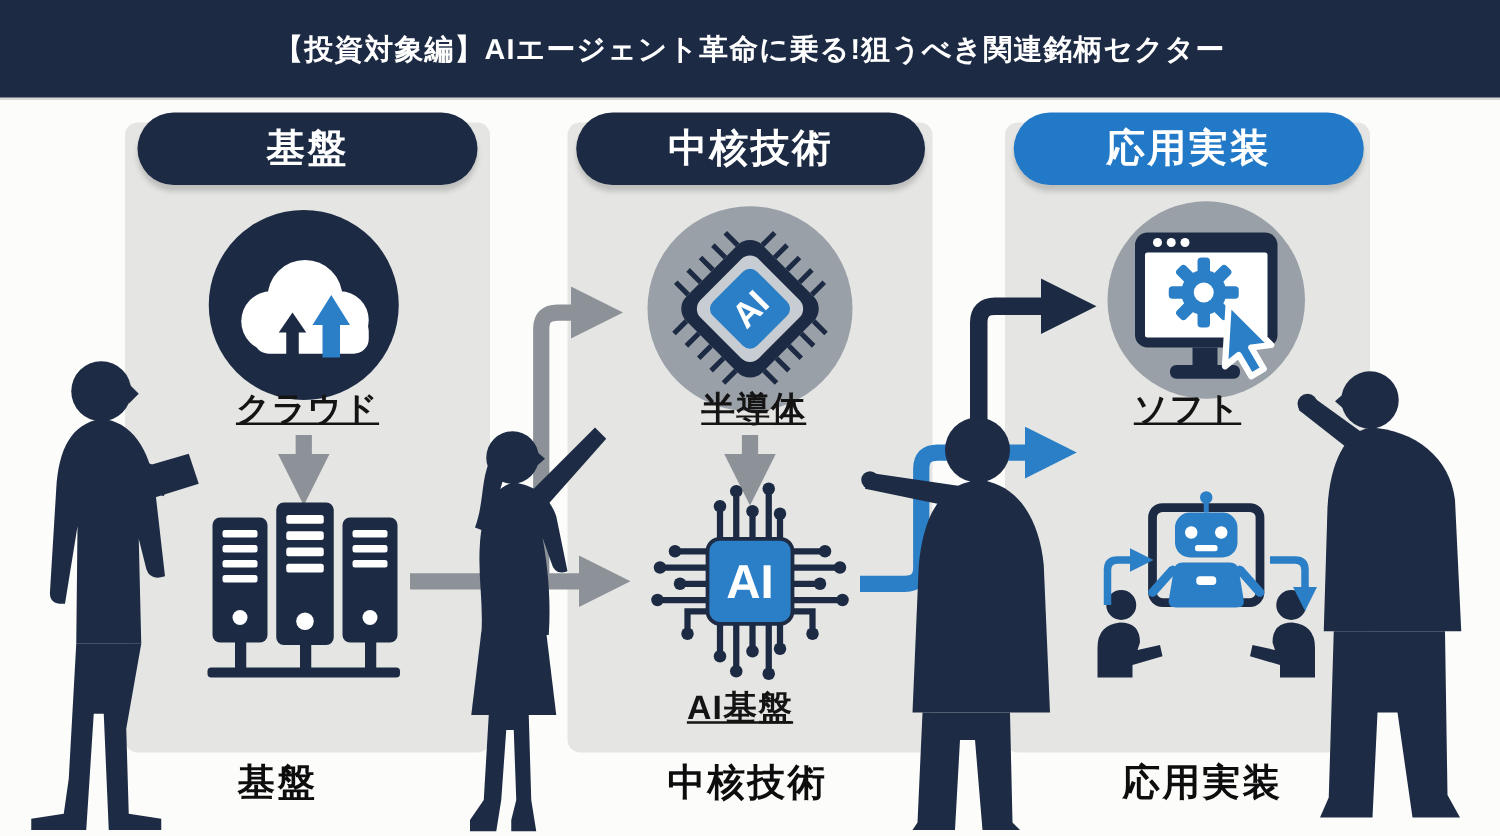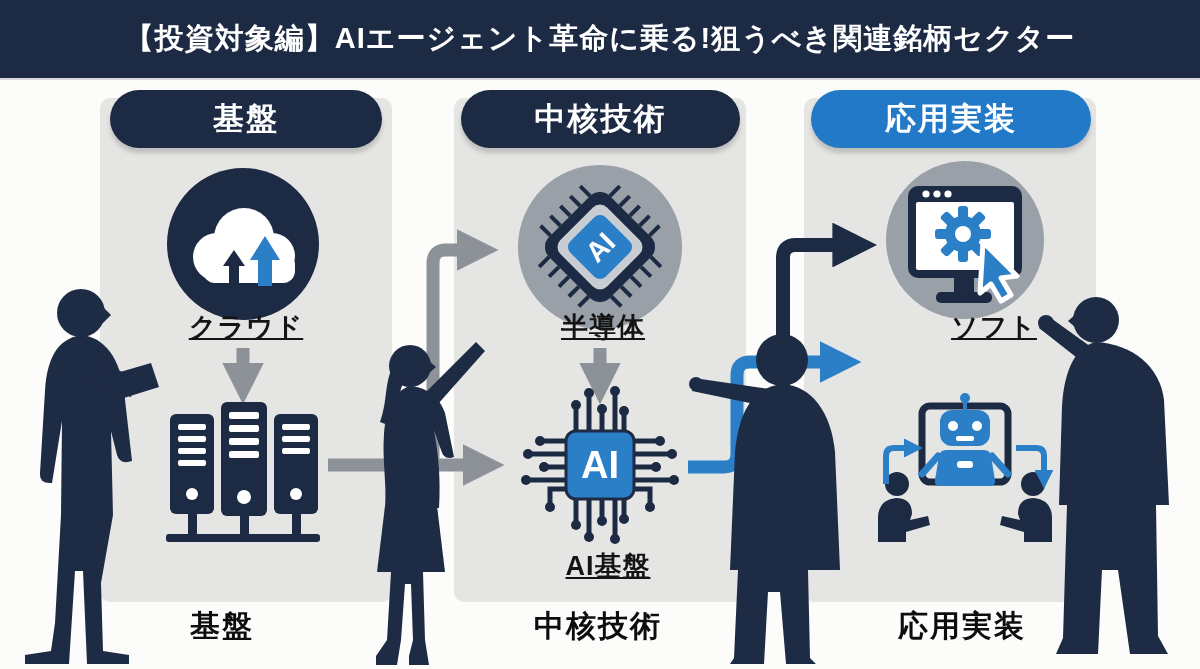--- a/index.html
+++ b/index.html
@@ -9,21 +9,21 @@
     background:#fcfcfa;position:relative;
   }
   .stage{position:absolute;left:0;top:0;width:1200px;height:669px;}
   
   .title-bar{
     position:absolute;left:0;top:0;width:1200px;height:78px;
     background:#1d2a44;border-bottom:2px solid #d8d8d6;
     display:flex;align-items:center;justify-content:center;
   }
   .title-bar h1{
-    margin:0;color:#ffffff;font-size:29px;font-weight:800;letter-spacing:1px;white-space:nowrap;
+    margin:0;color:#ffffff;font-size:23px;font-weight:800;letter-spacing:1px;white-space:nowrap;
   }
   
   .panel{
     position:absolute;top:98px;width:292px;height:504px;
     background:#e5e6e3;border-radius:10px;
   }
   .panel.p1{left:100px;} .panel.p2{left:454px;} .panel.p3{left:804px;}
   
   .pill{
     position:absolute;top:90px;height:58px;border-radius:30px;
@@ -196,21 +196,21 @@
         <circle cx="40" cy="132" r="5"></circle>
       <circle cx="150" cy="66" r="5"></circle>
         <circle cx="162" cy="79" r="5"></circle>
         <circle cx="146" cy="92" r="5"></circle>
         <circle cx="164" cy="105" r="5"></circle>
         <circle cx="140" cy="132" r="5"></circle>
     </g>
     <rect x="56" y="56" width="68" height="68" rx="10" fill="#2b7fc7" stroke="#1e2b45" stroke-width="3"></rect>
     <text x="90" y="103" text-anchor="middle" font-size="38" font-weight="bold" fill="#ffffff" font-family="Liberation Sans, sans-serif">AI</text>
   </svg>
-  <div class="item-label" style="left:462px;top:548px">AI基盤</div>
+  <div class="item-label" style="left:446px;top:548px">AI基盤</div>
   <div class="footer-label" style="left:452px;top:606px">中核技術</div>
 
   <svg class="abs" style="left:880px;top:160px" width="170" height="168" viewBox="0 0 170 168">
     <circle cx="85" cy="80" r="79" fill="#99a0a8"></circle>
     <rect x="28" y="26" width="114" height="92" rx="10" fill="#1d2a44"></rect>
     <rect x="36" y="42" width="98" height="68" rx="2" fill="#ffffff"></rect>
     <circle cx="46" cy="34" r="3.6" fill="#ffffff"></circle>
     <circle cx="57" cy="34" r="3.6" fill="#ffffff"></circle>
     <circle cx="68" cy="34" r="3.6" fill="#ffffff"></circle>
     <rect x="74" y="118" width="20" height="16" fill="#1d2a44"></rect>
@@ -220,21 +220,21 @@
         <rect x="78" y="46" width="10" height="56" rx="3"></rect>
         <rect x="78" y="46" width="10" height="56" rx="3" transform="rotate(45 83 74)"></rect>
         <rect x="78" y="46" width="10" height="56" rx="3" transform="rotate(90 83 74)"></rect>
         <rect x="78" y="46" width="10" height="56" rx="3" transform="rotate(135 83 74)"></rect>
         <circle cx="83" cy="74" r="18"></circle>
       </g>
       <circle cx="83" cy="74" r="8" fill="#ffffff"></circle>
     </g>
     <path d="M103,82 L137,116 L121,118 L131,135 L121,141 L111,124 L100,133 Z" fill="#2b7fc7" stroke="#ffffff" stroke-width="5" stroke-linejoin="round"></path>
   </svg>
-  <div class="item-label" style="left:848px;top:309px">ソフト</div>
+  <div class="item-label" style="left:804px;top:309px">ソフト</div>
 
   <svg class="abs" style="left:870px;top:392px" width="190" height="162" viewBox="0 0 190 162">
     <rect x="52" y="14" width="86" height="76" rx="8" fill="none" stroke="#1d2a44" stroke-width="7"></rect>
     <g>
       <circle cx="95" cy="6" r="5" fill="#2b7fc7"></circle>
       <rect x="93" y="8" width="4" height="10" fill="#2b7fc7"></rect>
       <rect x="70" y="18" width="50" height="36" rx="12" fill="#2b7fc7"></rect>
       <circle cx="83" cy="34" r="5" fill="#ffffff"></circle>
       <circle cx="107" cy="34" r="5" fill="#ffffff"></circle>
       <rect x="86" y="44" width="18" height="5" rx="2" fill="#ffffff"></rect>

